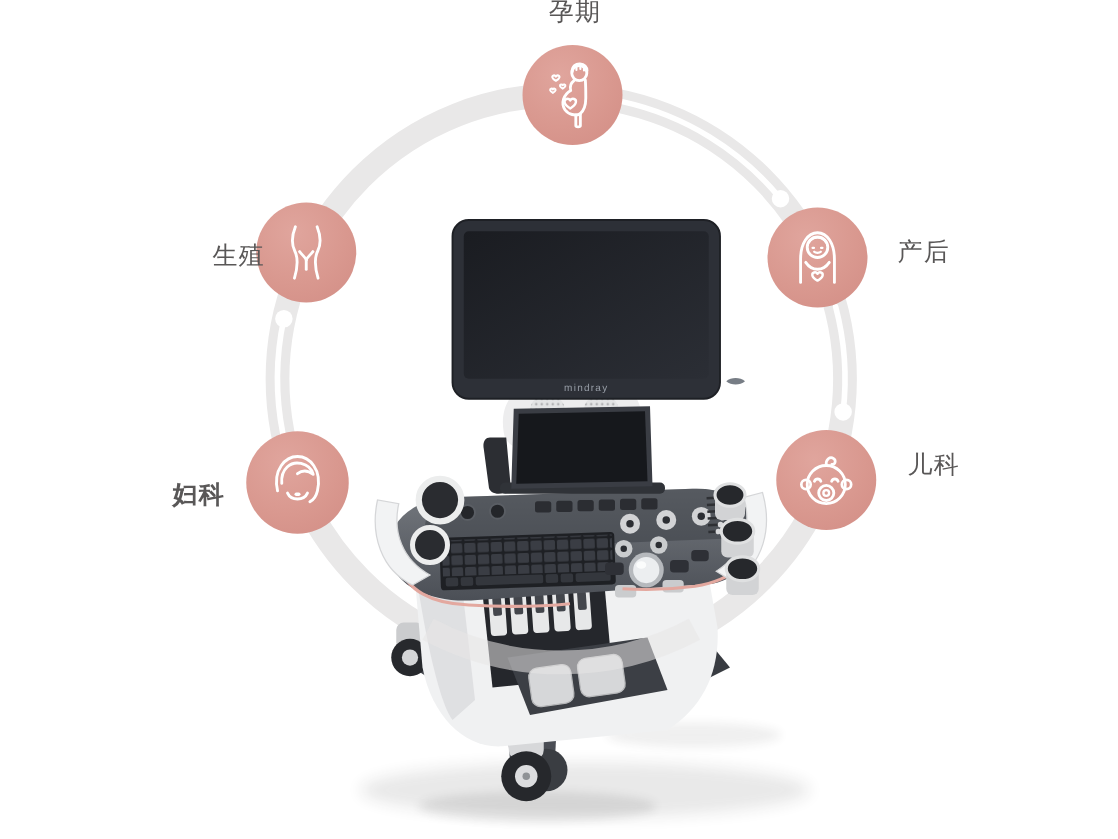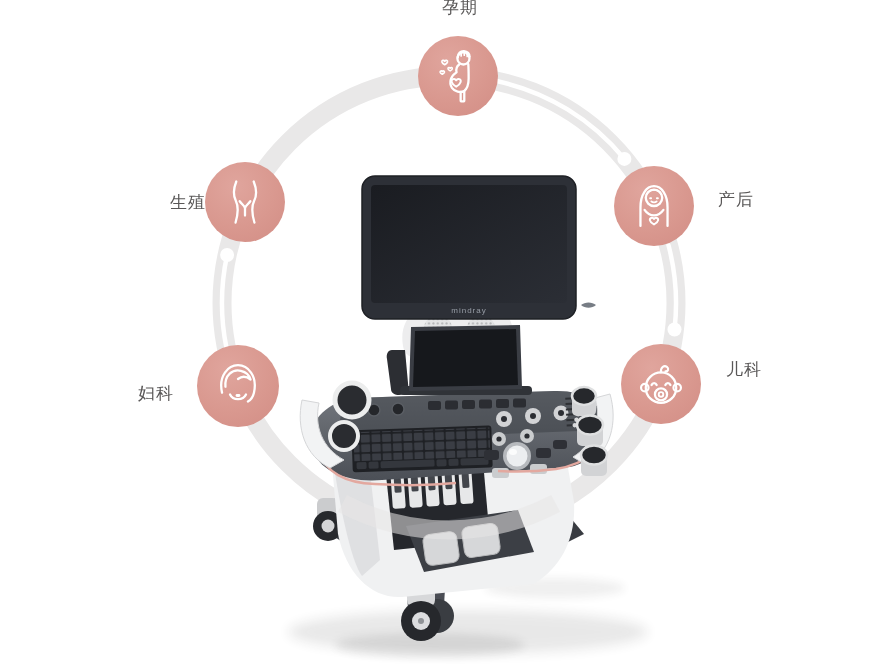--- a/index.html
+++ b/index.html
@@ -8,21 +8,21 @@
     overflow:hidden; font-family:"Liberation Sans","DejaVu Sans",sans-serif;
   }
   .layer { position:absolute; left:0; top:0; width:894px; height:671px; }
   .badge {
     position:absolute; border-radius:50%;
     background: radial-gradient(circle at 38% 30%, #e0a59d 0%, #d9988f 55%, #d28d85 100%);
     display:flex; align-items:center; justify-content:center;
   }
   .badge svg { width:58px; height:58px; display:block; }
   .lbl {
-    position:absolute; color:#595757; font-size:17px; letter-spacing:1px;
+    position:absolute; color:#595757; font-size:20px; letter-spacing:1px;
     white-space:nowrap; line-height:1.1;
   }
   .lbl.center { transform:translateX(-50%); }
   .icon-stroke { stroke:#ffffff; stroke-width:1.9; fill:none;
     stroke-linecap:round; stroke-linejoin:round; }
 </style>
 </head>
 <body>
 
 <div class="stage">
@@ -289,16 +289,16 @@
         <path d="M27.6,24.8 C28.4,22.8 31,22.8 31.8,24.8"></path>
         <circle cx="24" cy="32.6" r="5"></circle>
         <circle cx="24" cy="32.6" r="1.9" stroke-width="1.6"></circle>
       </g>
     </svg>
   </div>
 
   <div class="lbl center" style="left:460px; top:-1px;">孕期</div>
   <div class="lbl" style="left:146px; top:194px;margin-left:24px;">生殖</div>
   <div class="lbl" style="left:718px; top:191px;">产后</div>
-  <div class="lbl" style="left:138px; top:385px;">妇科</div>
+  <div class="lbl" style="left:138px; top:385px;font-weight:bold;">妇科</div>
   <div class="lbl" style="left:726px; top:361px;">儿科</div>
 
 </div>
 
 </body></html>

